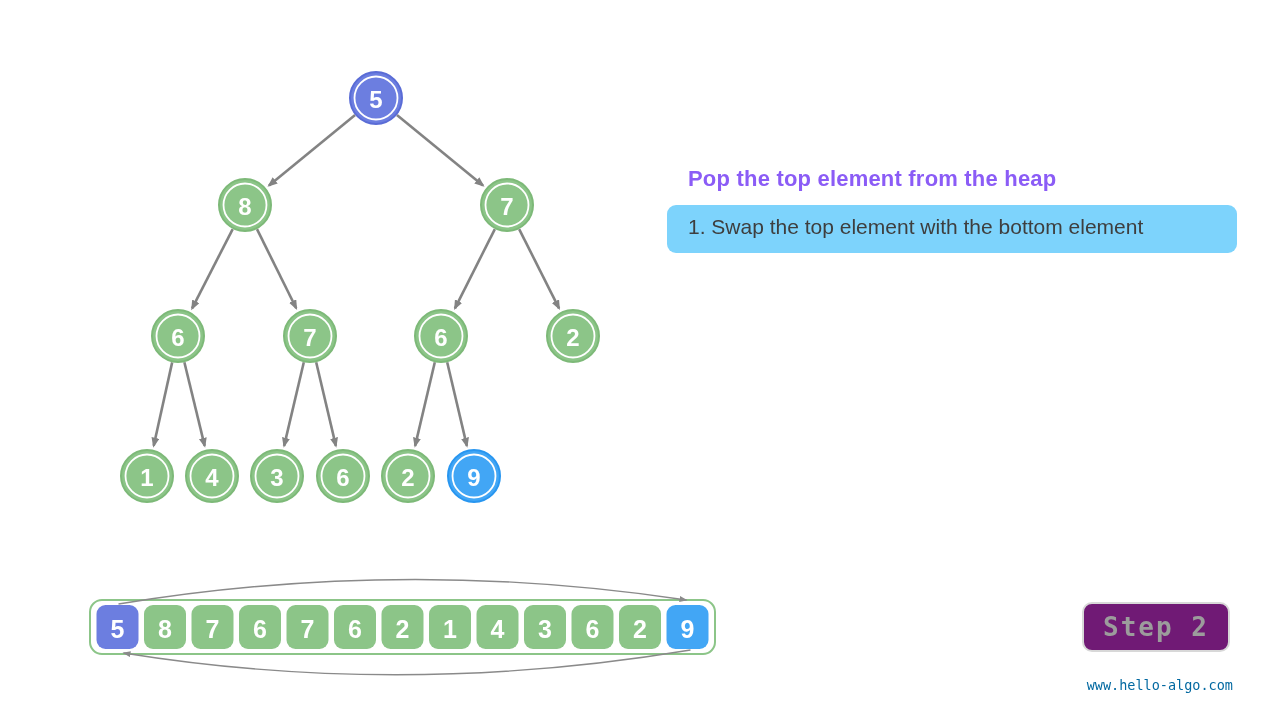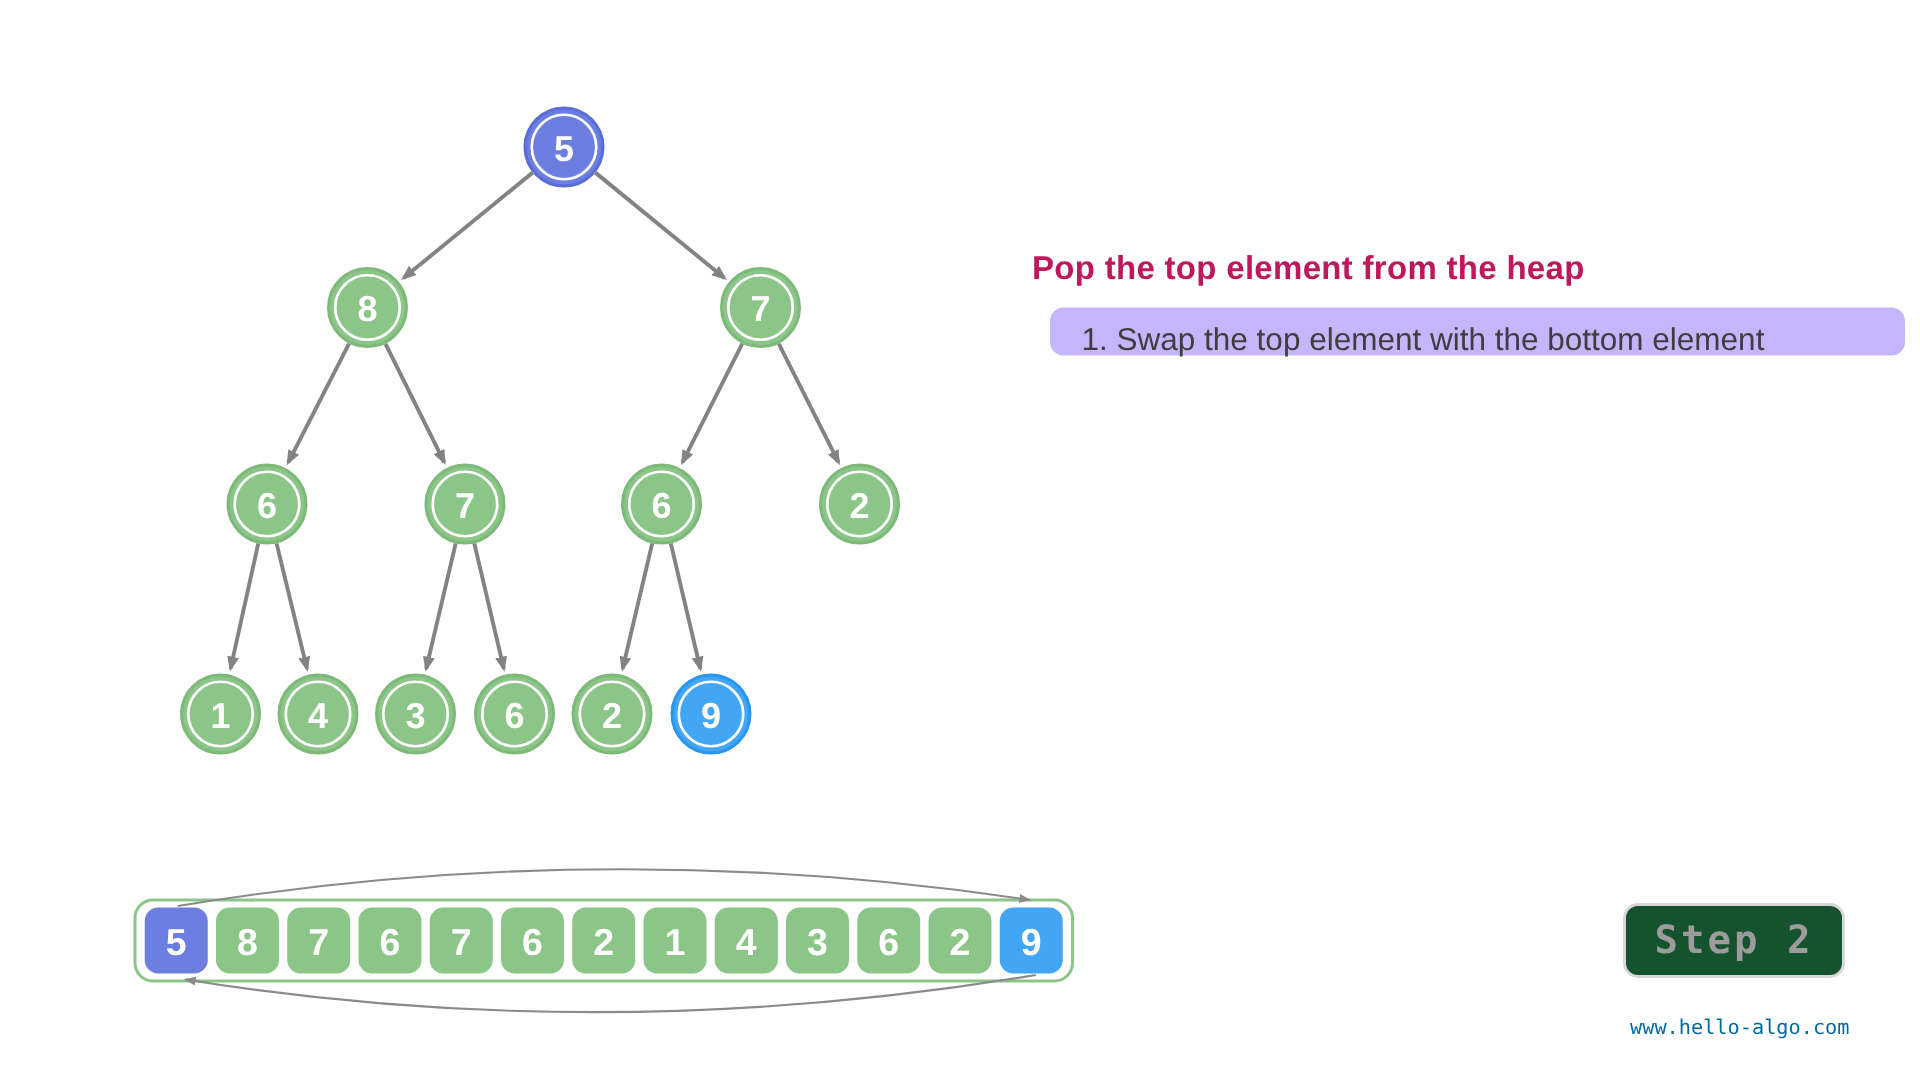--- a/index.html
+++ b/index.html
@@ -11,49 +11,49 @@
     overflow: hidden;
     font-family: "Liberation Sans", sans-serif;
   }
   #diagram { position: absolute; left: 0; top: 0; }
   .title {
     position: absolute;
     left: 688px;
     top: 166px;
     font-size: 22px;
     font-weight: bold;
-    color: #be185d;
+    color: #8b5cf6;
     letter-spacing: 0.2px;
     white-space: nowrap;
   }
   .caption {
     position: absolute;
-    left: 700px;
+    left: 667px;
     top: 205px;
     width: 570px;
-    height: 32px;
-    background: #c4b5fd;
+    height: 48px;
+    background: #7dd3fc;
     border-radius: 9px;
     box-sizing: border-box;
   }
   .caption span {
     display: block;
     padding-left: 21px;
     line-height: 44px;
     font-size: 21px;
     color: #3e3e3e;
     white-space: nowrap;
   }
   .step {
     position: absolute;
     left: 1082px;
     top: 602px;
     width: 148px;
     height: 50px;
-    background: #14532d;
+    background: #701a75;
     border: 2px solid #d8d8d8;
     border-radius: 10px;
     box-sizing: border-box;
     display: flex;
     align-items: center;
     justify-content: center;
   }
   .step span {
     font-family: "DejaVu Sans Mono", monospace;
     font-weight: bold;

